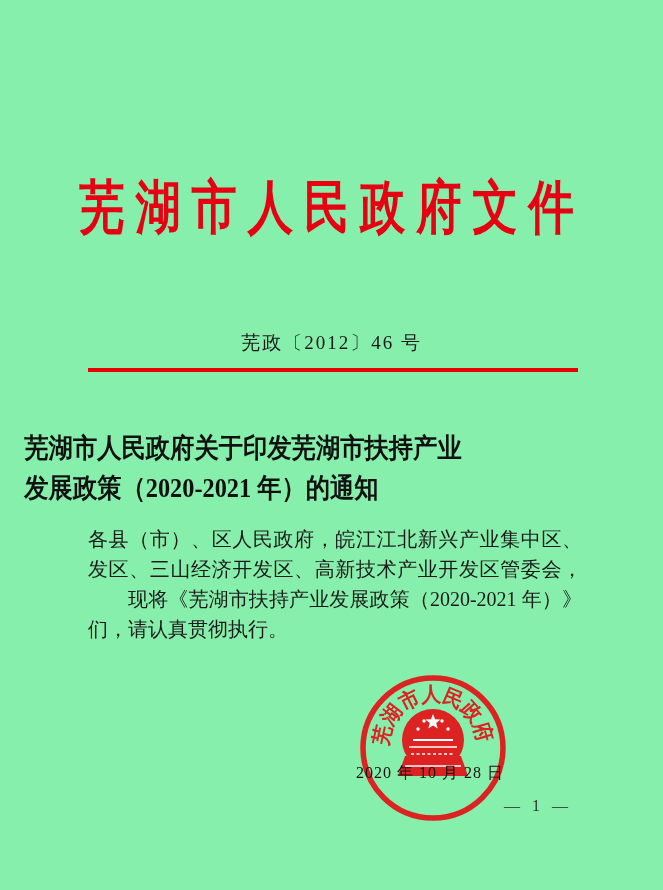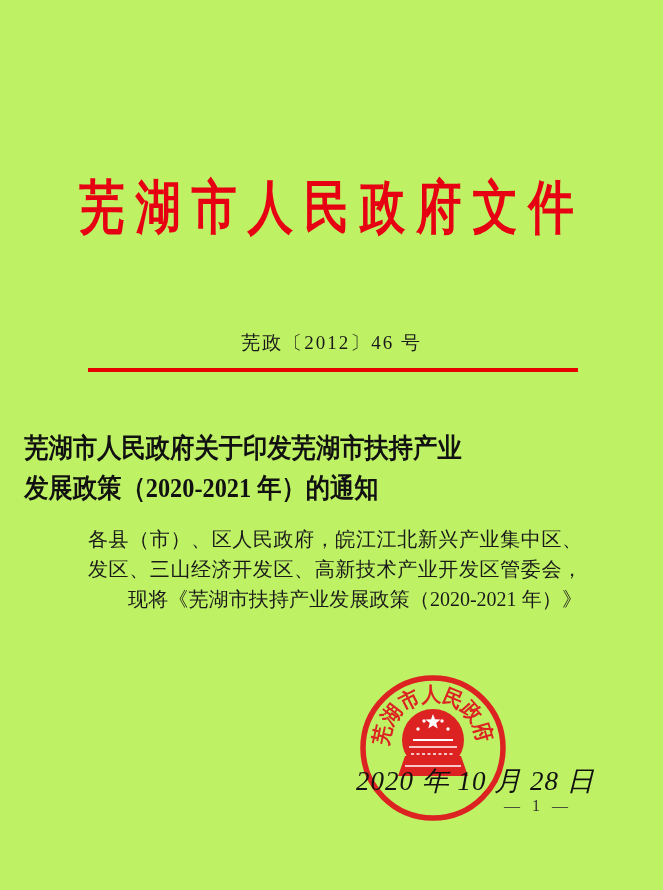--- a/index.html
+++ b/index.html
@@ -4,21 +4,21 @@
 <style>
   html, body {
     margin: 0;
     padding: 0;
     background: #ffffff;
   }
   .page {
     position: relative;
     width: 663px;
     height: 890px;
-    background: #bef264;
+    background: #86efac;
     overflow: hidden;
     font-family: "Liberation Serif", "DejaVu Serif", serif;
     color: #1a1a1a;
   }
 
   
   .header-red {
     position: absolute;
     top: 176px;
     left: 0;
@@ -115,26 +115,25 @@
     font-weight: bold;
     font-size: 21px;
     fill: #dd2222;
   }
 
   
   .doc-date {
     position: absolute;
     left: 356px;
     top: 763px;
-    font-size: 27px;
+    font-size: 16px;
     letter-spacing: 1px;
     color: #111111;
     white-space: nowrap;
     z-index: 5;
-    font-style: italic;
   }
 
   
   .page-number {
     position: absolute;
     left: 504px;
     top: 797px;
     font-size: 16px;
     letter-spacing: 4px;
     color: #333333;
@@ -158,20 +157,21 @@
     <span class="stretch">
       <span style="display:block">芜湖市人民政府关于印发芜湖市扶持产业</span>
       <span style="display:block">发展政策（2020-2021 年）的通知</span>
     </span>
   </div>
 
   <div class="body-text">
     <div class="body-line full">各县（市）、区人民政府，皖江江北新兴产业集中区、经济技术开</div>
     <div class="body-line full">发区、三山经济开发区、高新技术产业开发区管委会，市政府各</div>
     <div class="body-line full indent">现将《芜湖市扶持产业发展政策（2020-2021 年）》印发给你</div>
+    <div class="body-line">们，请认真贯彻执行。</div>
   </div>
 
   <svg class="seal" viewBox="0 0 160 160">
 
     <circle cx="80" cy="80" r="70" fill="none" stroke="#dd2222" stroke-width="5.5"></circle>
 
     <defs>
       <path id="sealArc" d="M 35.0 78.4 A 45 45 0 0 1 125.0 78.4" fill="none"></path>
     </defs>
     <text class="seal-ring-text">

